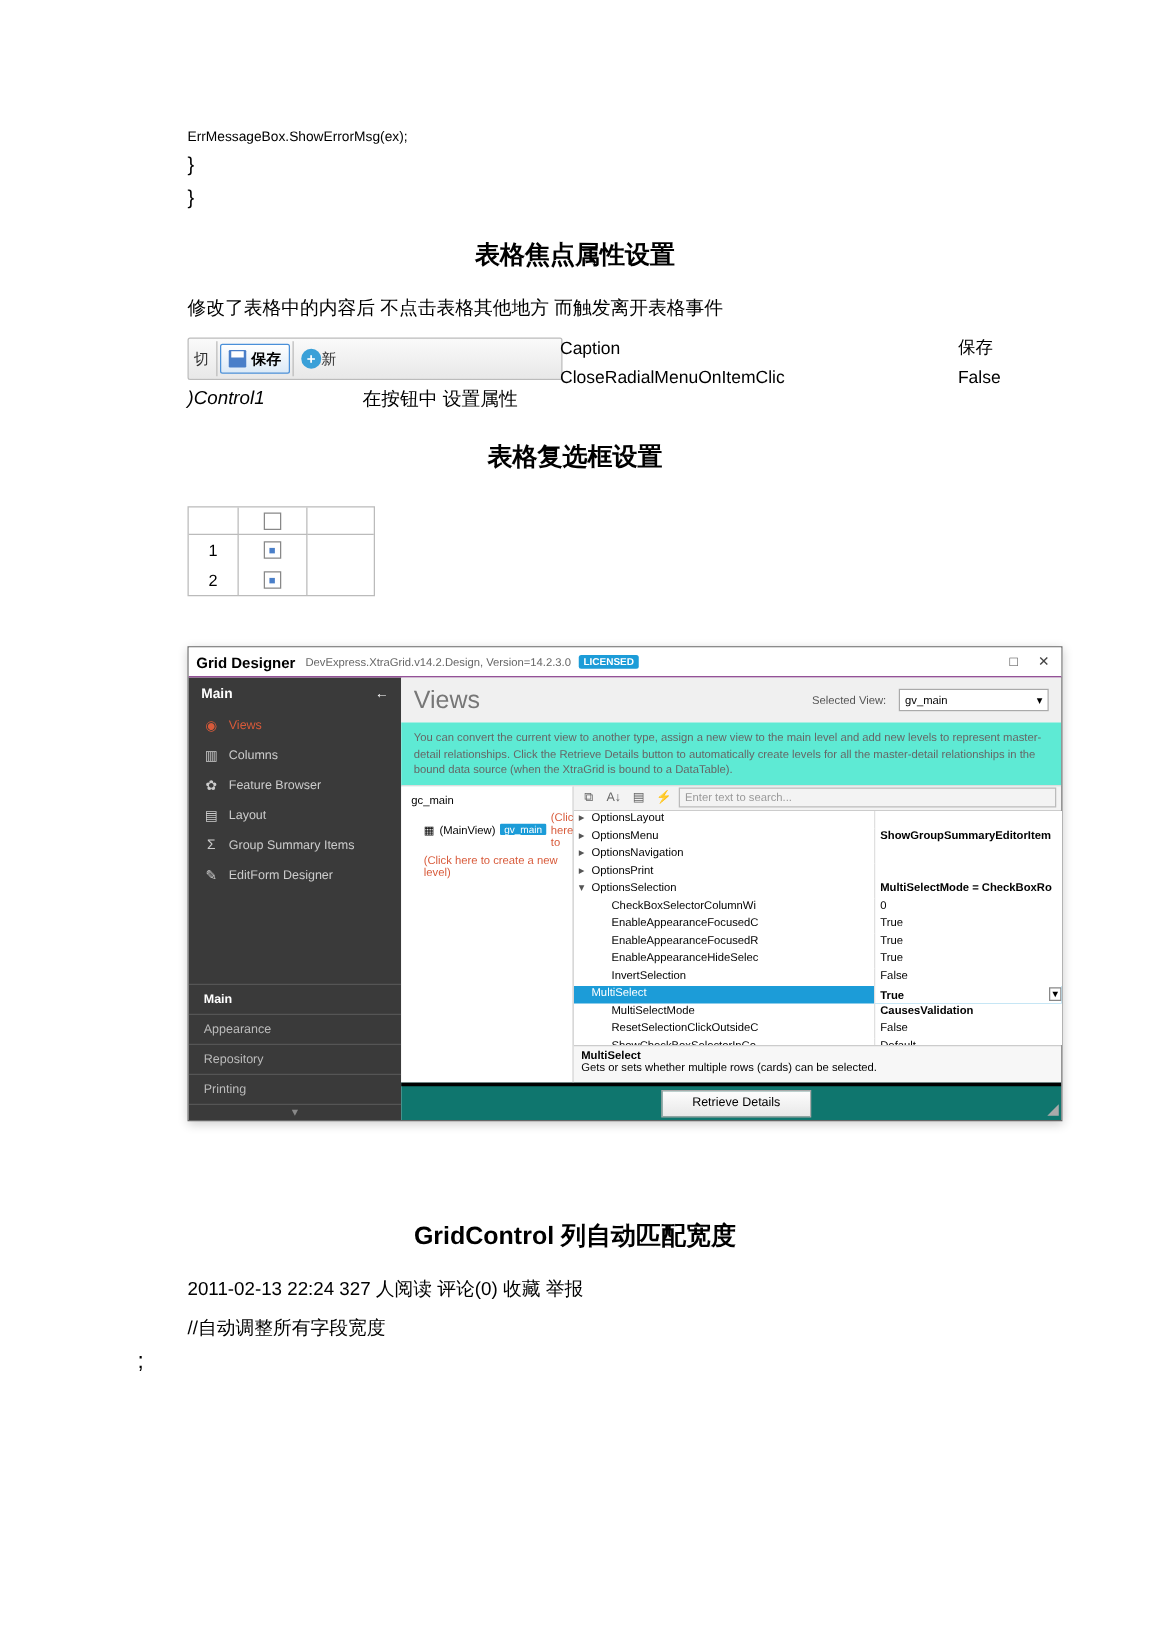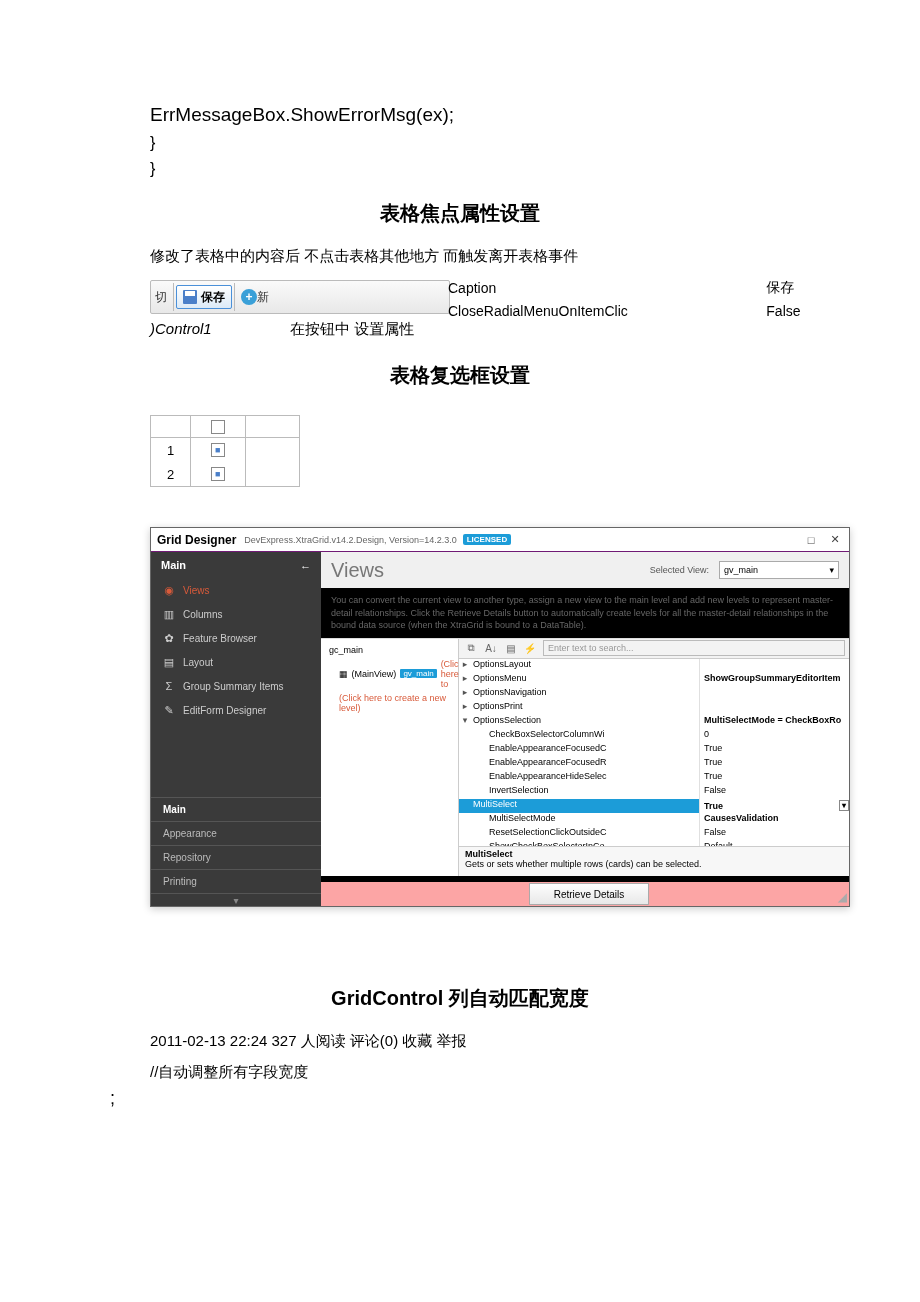--- a/index.html
+++ b/index.html
@@ -5,21 +5,21 @@
   * { box-sizing: border-box; margin: 0; padding: 0; }
   body {
     font-family: "Microsoft YaHei", Arial, sans-serif;
     background: #fff;
     width: 920px;
     margin: 0 auto;
     padding: 100px 50px 150px 50px;
     font-size: 14px;
     color: #000;
   }
-  .code-line { padding: 4px 0 4px 100px; font-size: 19px; }
+  .code-line { padding: 4px 0 4px 100px; font-size: 11px; }
   .brace { padding: 4px 0 4px 100px; font-size: 16px; }
   .heading {
     text-align: center;
     font-size: 20px;
     font-weight: bold;
     padding: 18px 0 14px 0;
   }
   .desc { padding: 6px 0 6px 100px; font-size: 15px; }
 
   
@@ -128,21 +128,21 @@
   .gd-header-row h2 {
     font-size:20px; color:#777; font-weight:normal; flex:1;
     font-family: "Segoe UI", Arial;
   }
   .sel-view-label { font-size:9px; color:#555; }
   .sel-view-input {
     border:1px solid #aaa; background:#fff; height:18px; width:120px;
     font-size:9px; padding: 0 4px; display:flex; align-items:center; justify-content:space-between;
   }
   .gd-descnote {
-    padding: 6px 10px; background:#000000; font-size:9px; color:#666; line-height:1.4;
+    padding: 6px 10px; background:#5eead4; font-size:9px; color:#666; line-height:1.4;
     border-bottom:1px solid #ddd;
   }
   .gd-workarea { flex:1; display:flex; position:relative; overflow:hidden;}
   .gd-tree {
     width: 138px; background:#fff; border-right:1px solid #ccc;
     padding: 4px; font-size:9px;
   }
   .tree-root { padding:2px 4px; }
   .tree-child { padding:2px 4px 2px 14px; display:flex; gap:4px; align-items:center;}
   .tag { background:#1c9cd8; color:#fff; padding:0 3px; border-radius:1px; font-size:8px;}
@@ -164,21 +164,21 @@
   .pg-row.sub .k { padding-left: 18px; }
   .pg-row.sel { background:#1c9cd8; color:#fff; }
   .pg-row.sel .v { background:#fff; color:#000; font-weight:bold; display:flex; justify-content:space-between; align-items:center;}
   .pg-row.sub.bold .v { font-weight:bold;}
   .pg-help {
     height: 30px; font-size:9px; padding:2px 6px; border-top:1px solid #ccc; background:#f7f7f7;
   }
   .pg-help b { display:block; }
   .gd-footer {
     height: 30px; display:flex; align-items:center; justify-content:flex-start;
-    padding: 0 10px; border-top:6px solid #000000; background:#fca5a5;
+    padding: 0 10px; border-top:3px solid #000000; background:#0f766e;
   }
   .retr-btn {
     width:120px; height:22px; border:1px solid #aaa; background:linear-gradient(#fdfdfd,#e8e8e8);
     font-size:10px; display:flex; align-items:center; justify-content:center;
     margin-left:auto; margin-right:190px;
   }
   .resize-grip { position:absolute; bottom:2px; right:2px; font-size:12px; color:#aaa;}
 
   .meta-line { padding: 6px 0 6px 100px; font-size: 15px; }
   .semicolon { padding: 0 0 0 60px; font-size:18px;}

